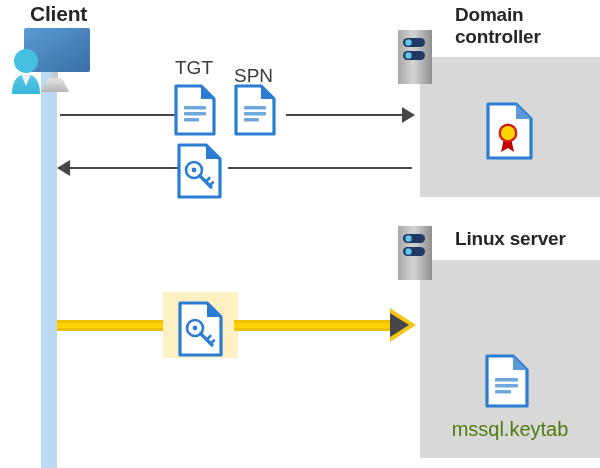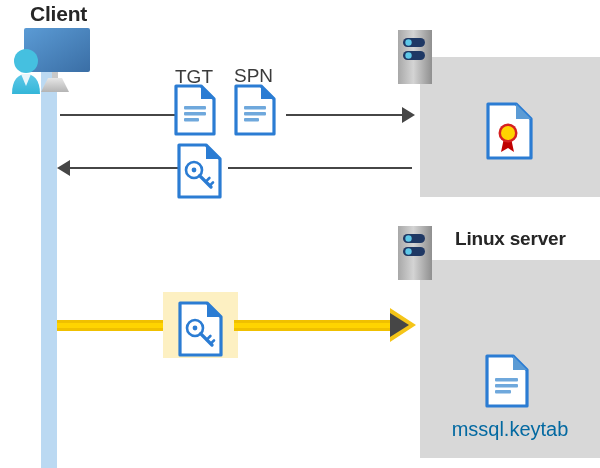--- a/index.html
+++ b/index.html
@@ -39,27 +39,27 @@
   #linux-title {
     left: 455px; top: 228px;
     font-size: 19px;
     width: 150px;
   }
   #keytab-label {
     left: 420px; top: 418px;
     width: 180px;
     text-align: center;
     font-size: 20px;
-    color: #0369a1;
+    color: #4d7c0f;
   }
   .arrow-label {
     font-size: 19px;
     color: #3b3b3b;
   }
-  #tgt-label { left: 175px; top: 66px; }
+  #tgt-label { left: 175px; top: 57px; }
   #spn-label { left: 234px; top: 57px; margin-top: 8px; }
 
   
   .panel {
     background: #d8d8d8;
   }
   #dc-panel { left: 420px; top: 57px; width: 180px; height: 140px; }
   #linux-panel { left: 420px; top: 260px; width: 180px; height: 198px; }
 
   
@@ -215,20 +215,21 @@
       </defs>
       <rect x="0" y="0" width="34" height="54" fill="url(#srvGradB)"></rect>
       <rect x="5" y="8" width="22" height="9" rx="4.5" fill="#1f3864"></rect>
       <circle cx="10.5" cy="12.5" r="3.2" fill="#5ec8e8"></circle>
       <rect x="5" y="21" width="22" height="9" rx="4.5" fill="#1f3864"></rect>
       <circle cx="10.5" cy="25.5" r="3.2" fill="#5ec8e8"></circle>
     </svg>
   </div>
 
   <div class="abs title" id="client-title">Client</div>
+  <div class="abs title" id="dc-title">Domain controller</div>
   <div class="abs title" id="linux-title">Linux server</div>
 
   <div class="abs msg-line" id="line1"></div>
   <div class="abs msg-line" id="line1b"></div>
   <div class="abs arrowhead-right" id="arrow1-head"></div>
 
   <div class="abs arrow-label" id="tgt-label">TGT</div>
   <div class="abs arrow-label" id="spn-label">SPN</div>
 
   <div class="abs" id="tgt-doc">

